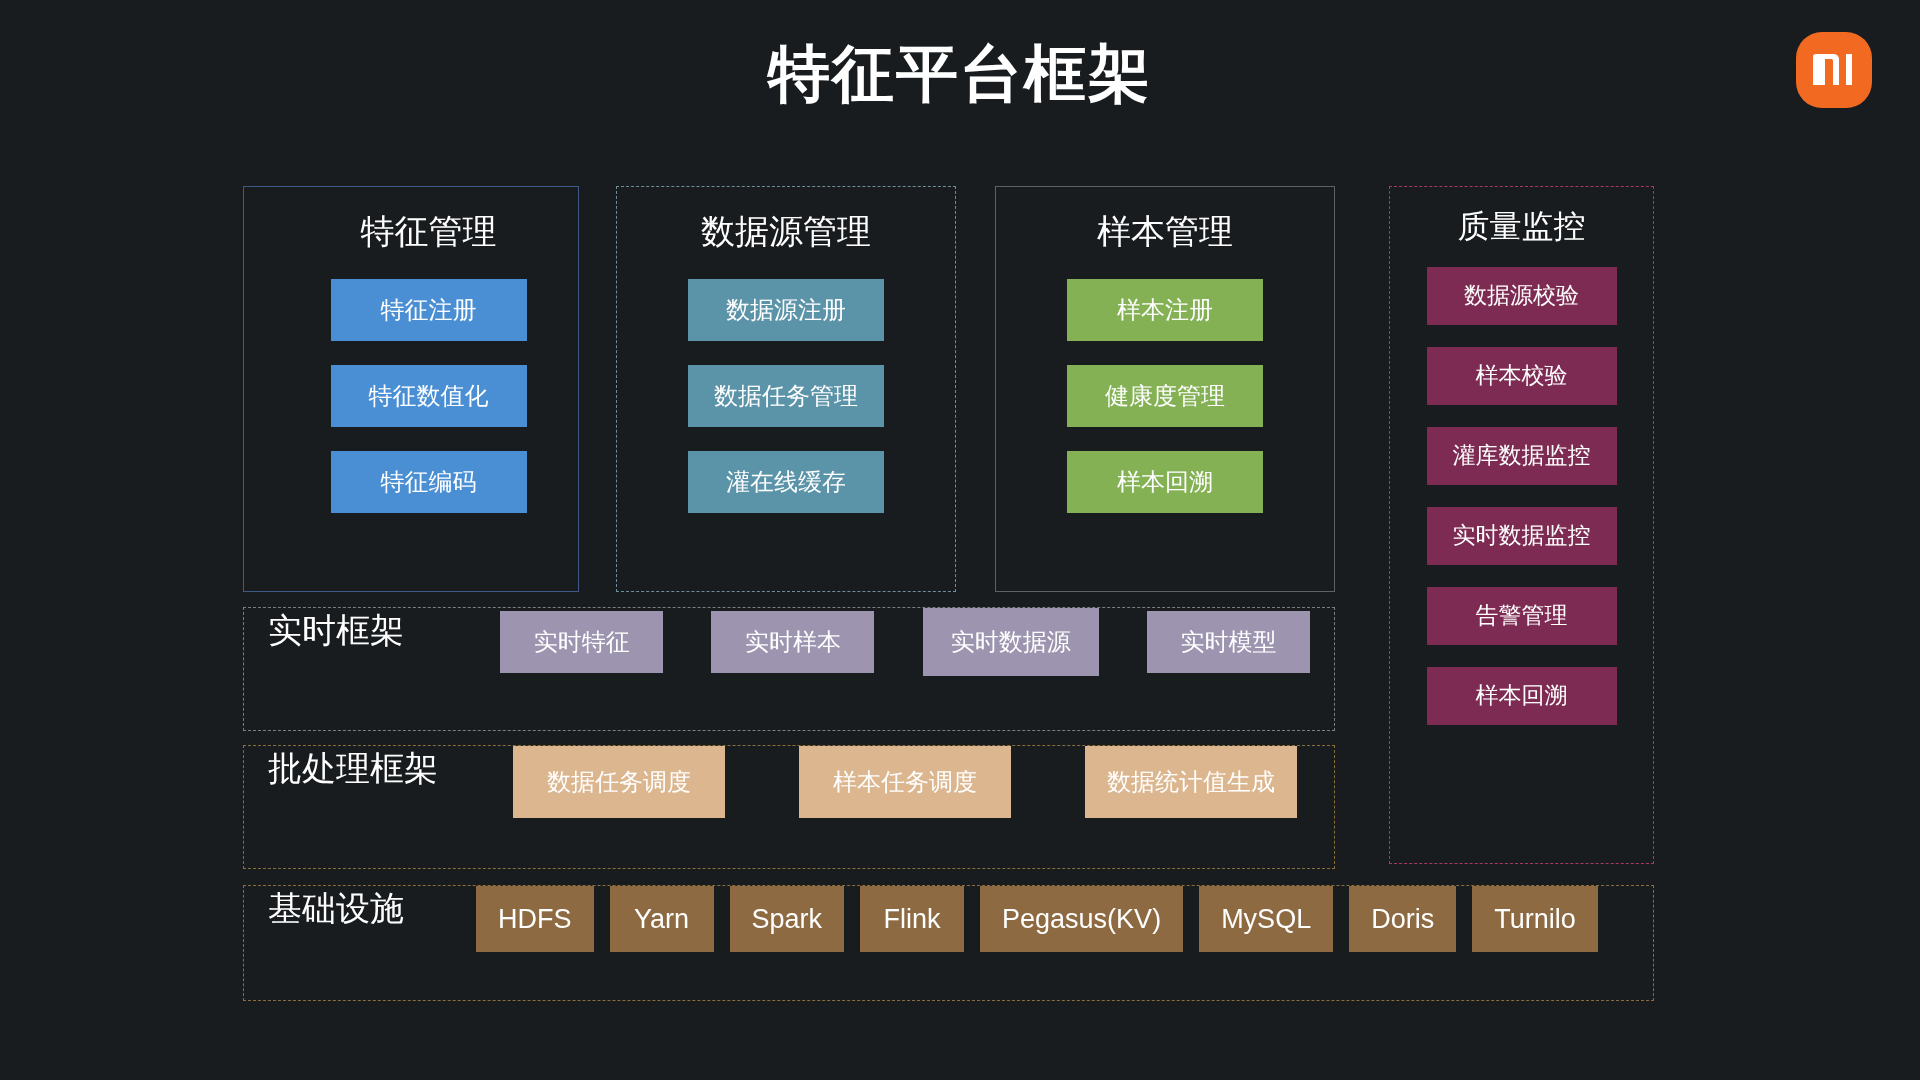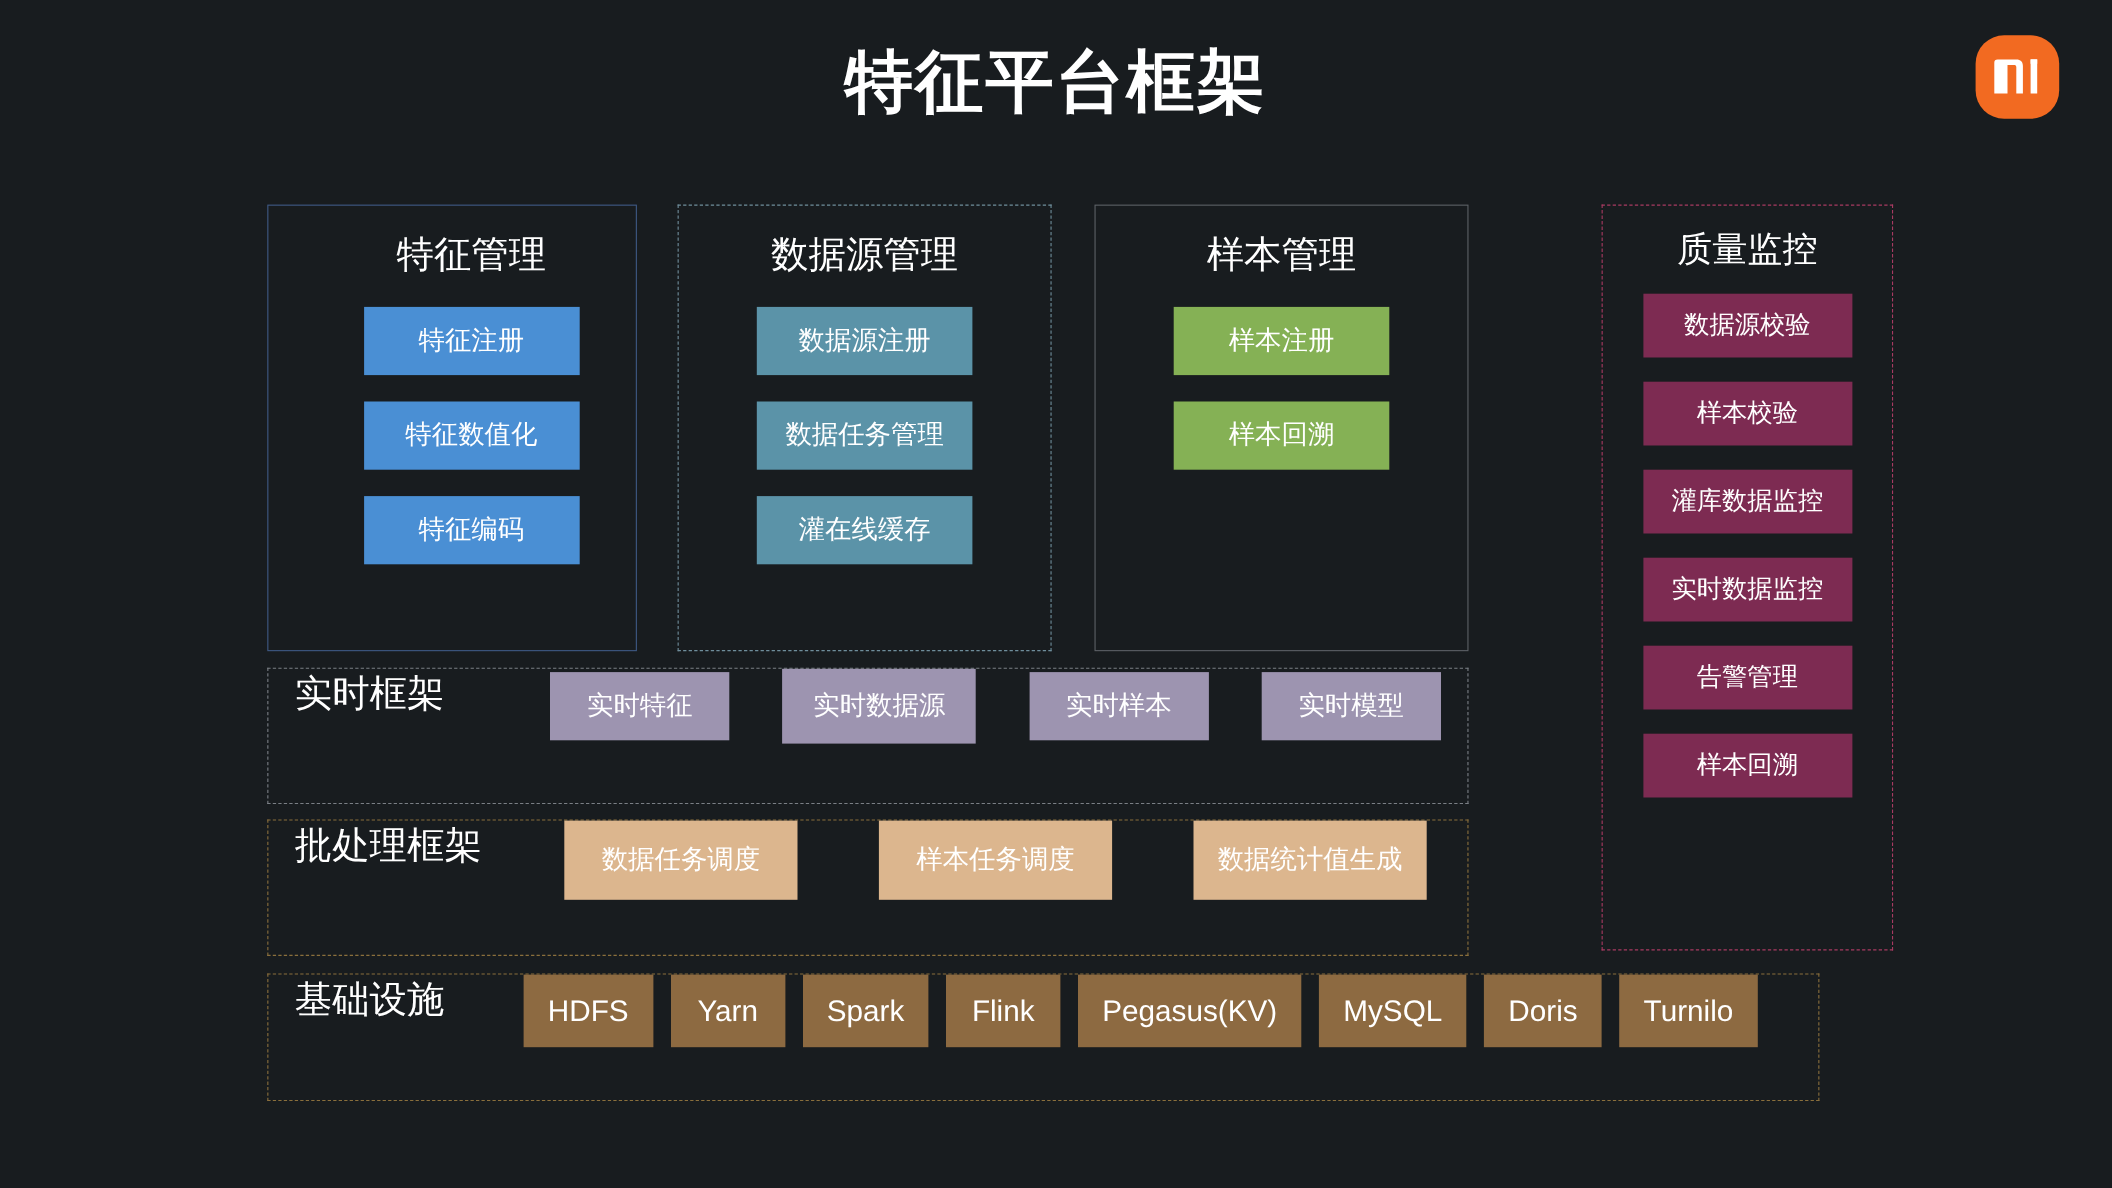--- a/index.html
+++ b/index.html
@@ -40,21 +40,21 @@
     font-size: 24px; text-align: center; line-height: 1.2;
   }
 
   
   #col-feature   { left: 243px;  top: 186px; width: 336px; height: 406px;
                    border: 1px solid #3f5a86; padding-left: 35px; }
   #col-source    { left: 616px;  top: 186px; width: 340px; height: 406px;
                    border: 1px dashed #6f8e9c; }
   #col-sample    { left: 995px;  top: 186px; width: 340px; height: 406px;
                    border: 1px solid #5c6166; }
-  #col-quality   { left: 1456px; top: 186px; width: 265px; height: 678px;
+  #col-quality   { left: 1389px; top: 186px; width: 265px; height: 678px;
                    border: 1px dashed #a83a62; }
 
   .col-tiles { display: flex; flex-direction: column; align-items: center; }
   .col-tiles .tile { height: 62px; margin-top: 24px; }
 
   #col-feature .col-tiles .tile { width: 196px; background: #4a8fd4; }
   #col-source  .col-tiles .tile { width: 196px; background: #5b93a8; }
   #col-sample  .col-tiles .tile { width: 196px; background: #85b155; }
   #col-quality .col-tiles .tile { width: 190px; background: #7d2b52;
                                   height: 58px; margin-top: 22px; font-size: 23px; }
@@ -117,42 +117,43 @@
       <div class="tile">数据源注册</div>
       <div class="tile">数据任务管理</div>
       <div class="tile">灌在线缓存</div>
     </div>
   </div>
 
   <div class="panel" id="col-sample">
     <div class="panel-title">样本管理</div>
     <div class="col-tiles">
       <div class="tile">样本注册</div>
+      <div class="tile">健康度管理</div>
       <div class="tile">样本回溯</div>
     </div>
   </div>
 
   <div class="panel" id="col-quality">
     <div class="panel-title">质量监控</div>
     <div class="col-tiles">
       <div class="tile">数据源校验</div>
       <div class="tile">样本校验</div>
       <div class="tile">灌库数据监控</div>
       <div class="tile">实时数据监控</div>
       <div class="tile">告警管理</div>
       <div class="tile">样本回溯</div>
     </div>
   </div>
 
   <div class="band" id="row-realtime">
     <div class="band-label">实时框架</div>
     <div class="band-tiles">
       <div class="tile">实时特征</div>
+      <div class="tile">实时样本</div>
       <div class="tile t-wide">实时数据源</div>
-      <div class="tile">实时样本</div>
       <div class="tile">实时模型</div>
     </div>
   </div>
 
   <div class="band" id="row-batch">
     <div class="band-label">批处理框架</div>
     <div class="band-tiles">
       <div class="tile">数据任务调度</div>
       <div class="tile">样本任务调度</div>
       <div class="tile">数据统计值生成</div>

